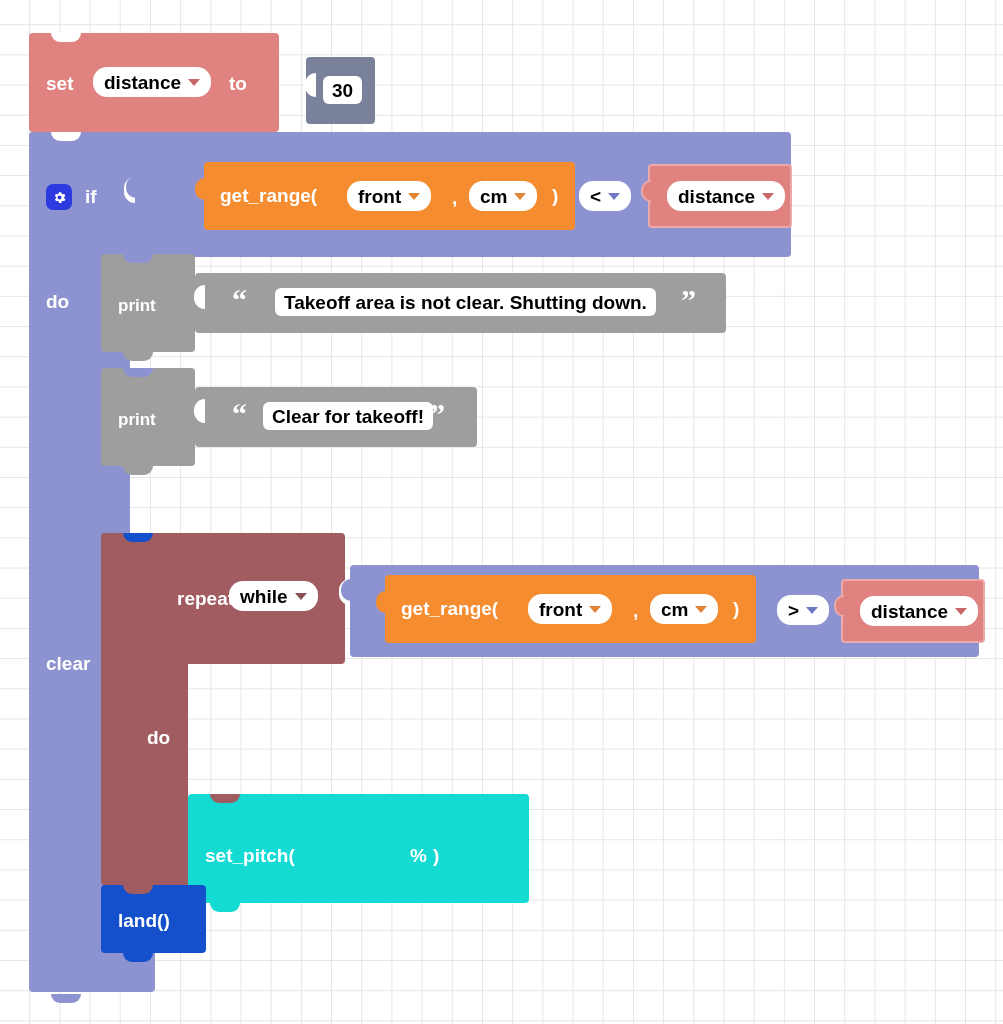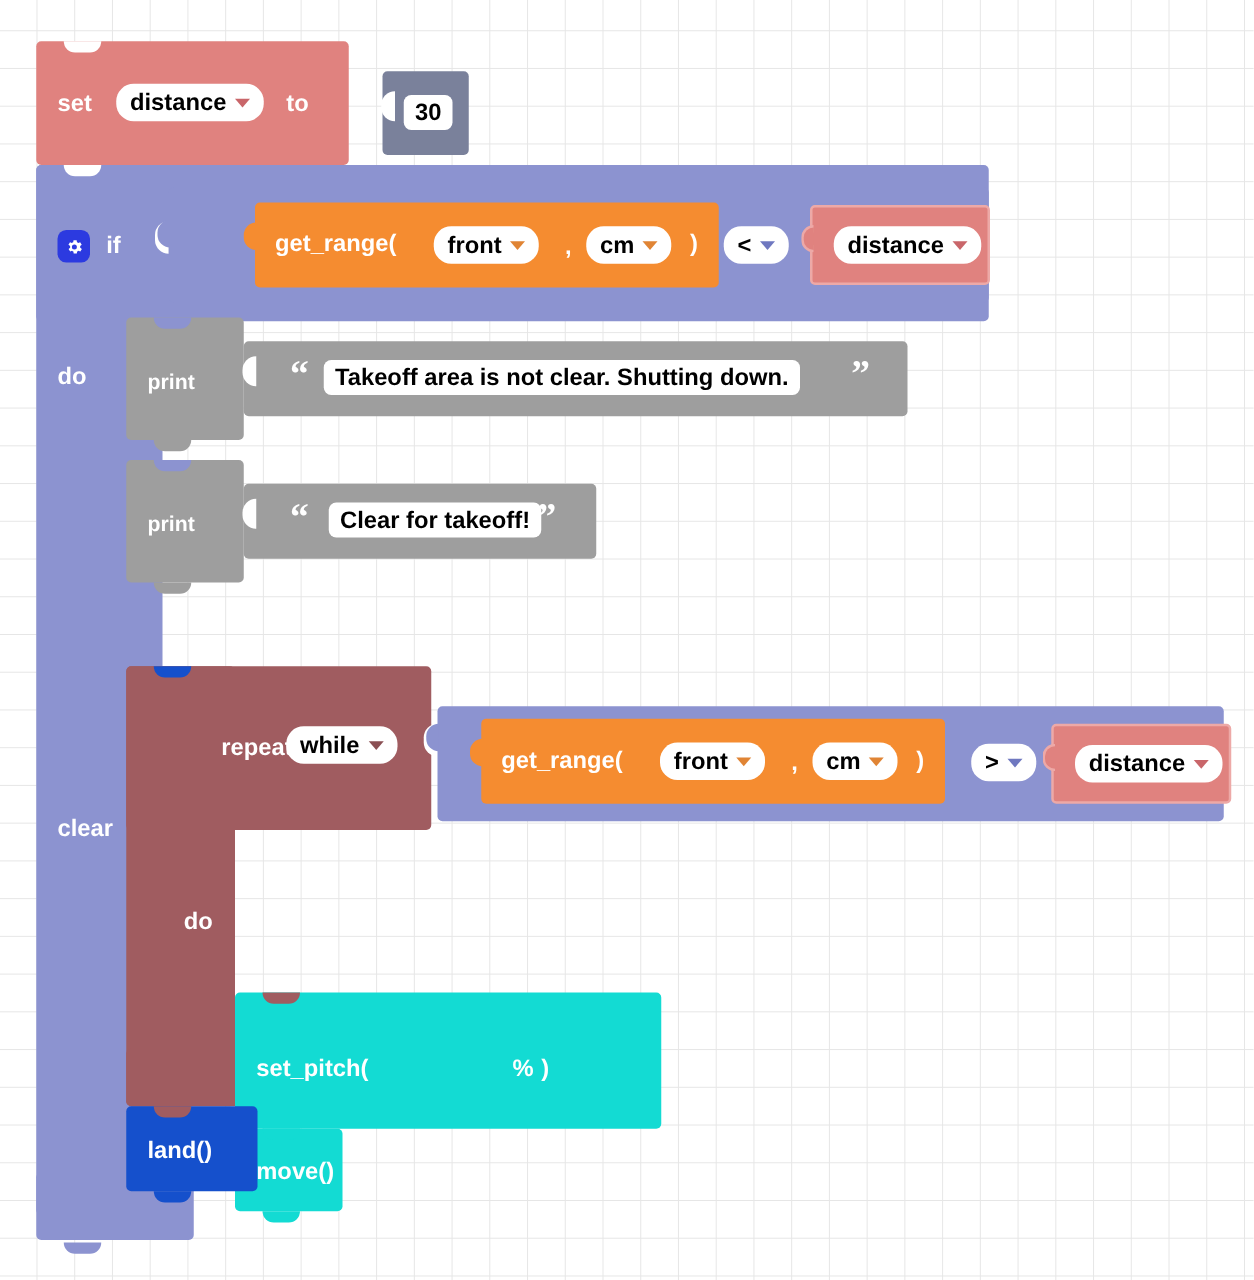--- a/index.html
+++ b/index.html
@@ -209,21 +209,21 @@
 
     <div class="blk" style="left:72px; top:122px; width:625px; height:98px;">
       <div class="body c-print" style="left:0; top:0; width:94px; height:98px;">
         <div class="notch-in c-if" style="left:22px; top:0;"></div>
         <div class="notch-out c-print" style="left:22px;"></div>
         <div class="label small" style="left:17px; top:43px;">print</div>
       </div>
       <div class="body c-print" style="left:94px; top:19px; width:531px; height:60px;">
         <div class="socket" style="left:-1px; top:12px;"></div>
         <div class="quote" style="left:37px; top:12px;">“</div>
-        <div class="field rect" style="left:64px; top:15px;">
+        <div class="field rect" style="left:80px; top:15px;">
           <span class="txt">Takeoff area is not clear. Shutting down.</span>
         </div>
         <div class="quote" style="left:486px; top:12px;">”</div>
       </div>
     </div>
 
     <div class="blk" style="left:72px; top:236px; width:376px; height:98px;">
       <div class="body c-print" style="left:0; top:0; width:94px; height:98px;">
         <div class="notch-in c-if" style="left:22px; top:0;"></div>
         <div class="notch-out c-print" style="left:22px;"></div>
@@ -299,25 +299,20 @@
 
       <div class="body c-pitch" style="left:87px; top:261px; width:341px; height:109px;">
         <div class="notch-in c-repeat" style="left:22px; top:0;"></div>
         <div class="notch-out c-pitch" style="left:22px;"></div>
         <div class="label" style="left:17px; top:52px;">set_pitch(</div>
 
         <div class="label" style="left:222px; top:52px;">%</div>
         <div class="label" style="left:245px; top:52px;">)</div>
       </div>
 
-      <div class="body c-pitch" style="left:87px; top:370px; width:86px; height:66px;">
-        <div class="notch-in c-pitch" style="left:22px; top:0;"></div>
-        <div class="notch-out c-pitch" style="left:22px;"></div>
-        <div class="label" style="left:17px; top:25px;">move()</div>
-      </div>
     </div>
 
     <div class="body c-action" style="left:72px; top:753px; width:105px; height:68px;">
       <div class="notch-in c-repeat" style="left:22px; top:0;"></div>
       <div class="notch-out c-action" style="left:22px;"></div>
       <div class="label" style="left:17px; top:26px;">land()</div>
     </div>
 
   </div>
 </div>

